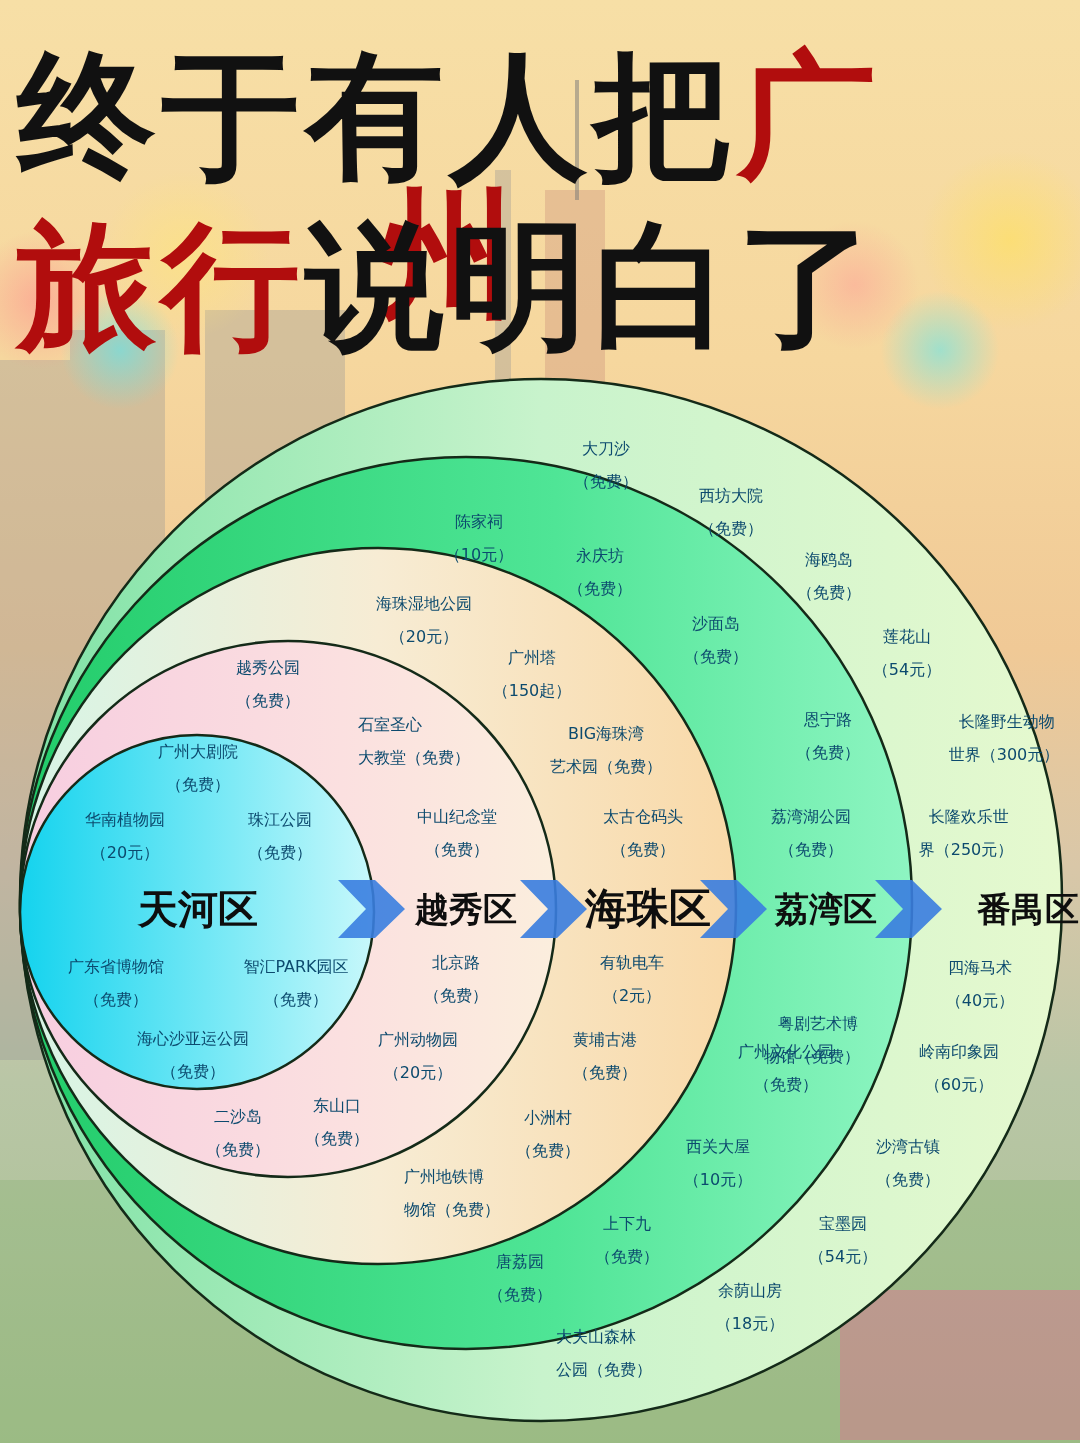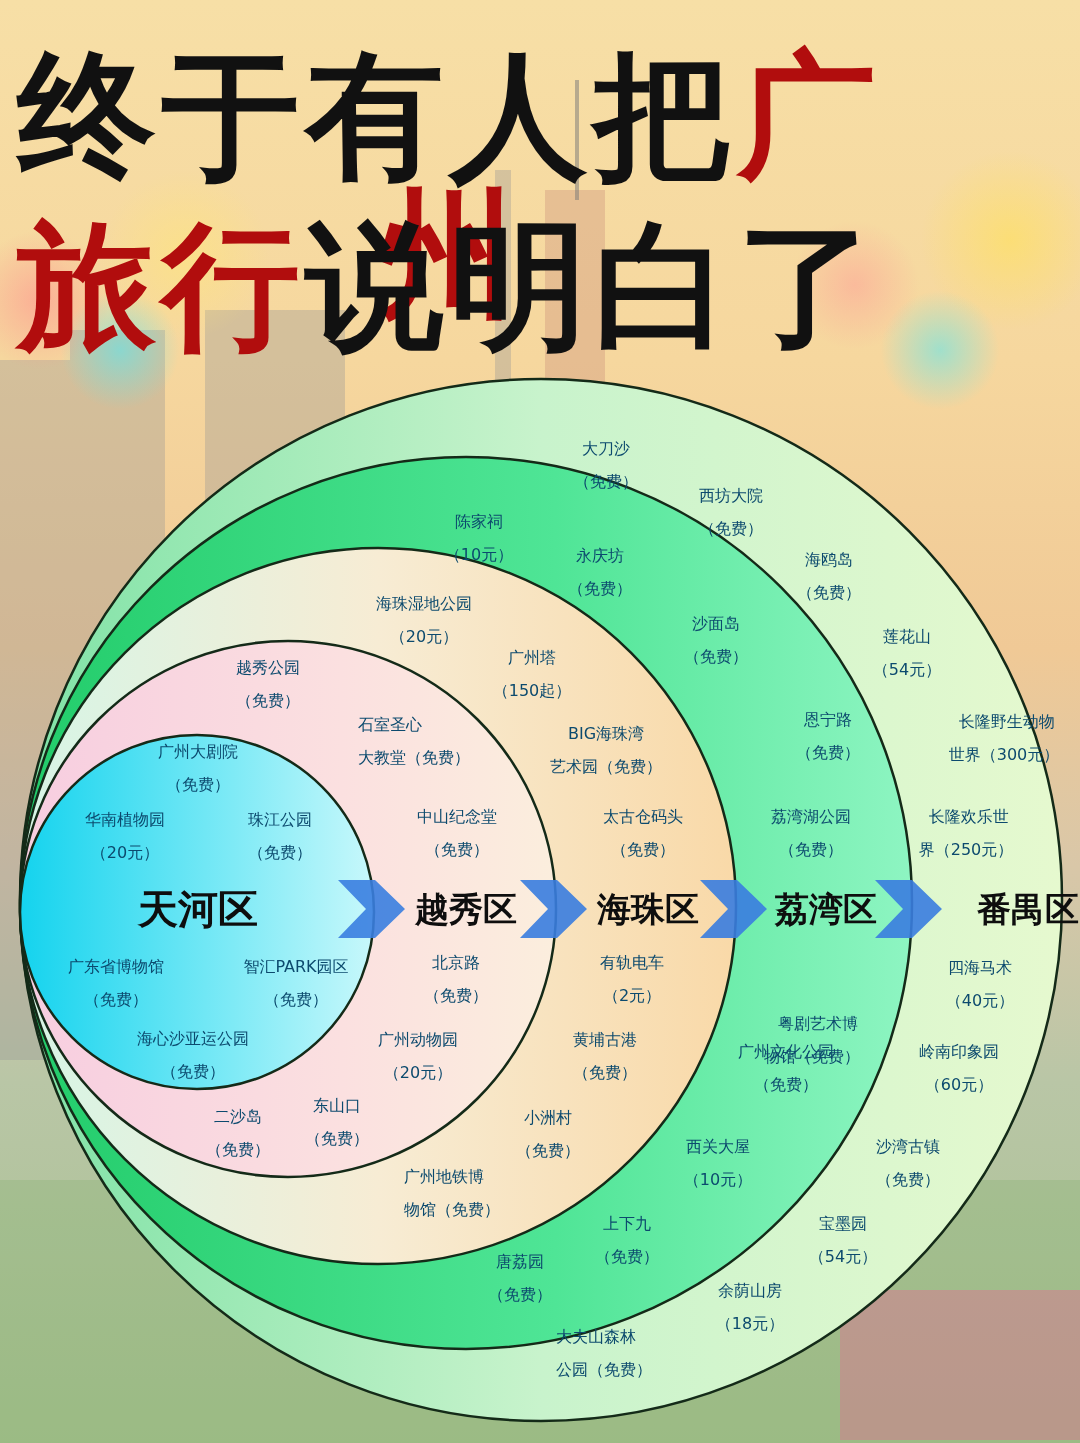--- a/index.html
+++ b/index.html
@@ -90,21 +90,21 @@
   <g fill="#3a7ee0" opacity="0.9">
     <polygon points="338,880 375,880 405,909 375,938 338,938 366,909"></polygon>
     <polygon points="520,880 557,880 587,909 557,938 520,938 548,909"></polygon>
     <polygon points="700,880 737,880 767,909 737,938 700,938 728,909"></polygon>
     <polygon points="875,880 912,880 942,909 912,938 875,938 903,909"></polygon>
   </g>
 </svg>
 
 <div class="district" style="left:198px;top:909px;font-size:40px;">天河区</div>
 <div class="district" style="left:466px;top:909px;font-size:34px;">越秀区</div>
-<div class="district" style="left:648px;top:909px;font-size:34px;">海珠区</div>
+<div class="district" style="left:648px;top:909px;font-size:42px;">海珠区</div>
 <div class="district" style="left:826px;top:909px;font-size:34px;">荔湾区</div>
 <div class="district" style="left:1000px;top:909px;font-size:34px;margin-left:28px;">番禺区</div>
 
 <div class="lbl" style="left:198px;top:735px;">
     <span>广州大剧院</span>
     <span>（免费）</span>
   </div>
 <div class="lbl" style="left:125px;top:803px;">
     <span>华南植物园</span>
     <span>（20元）</span>

